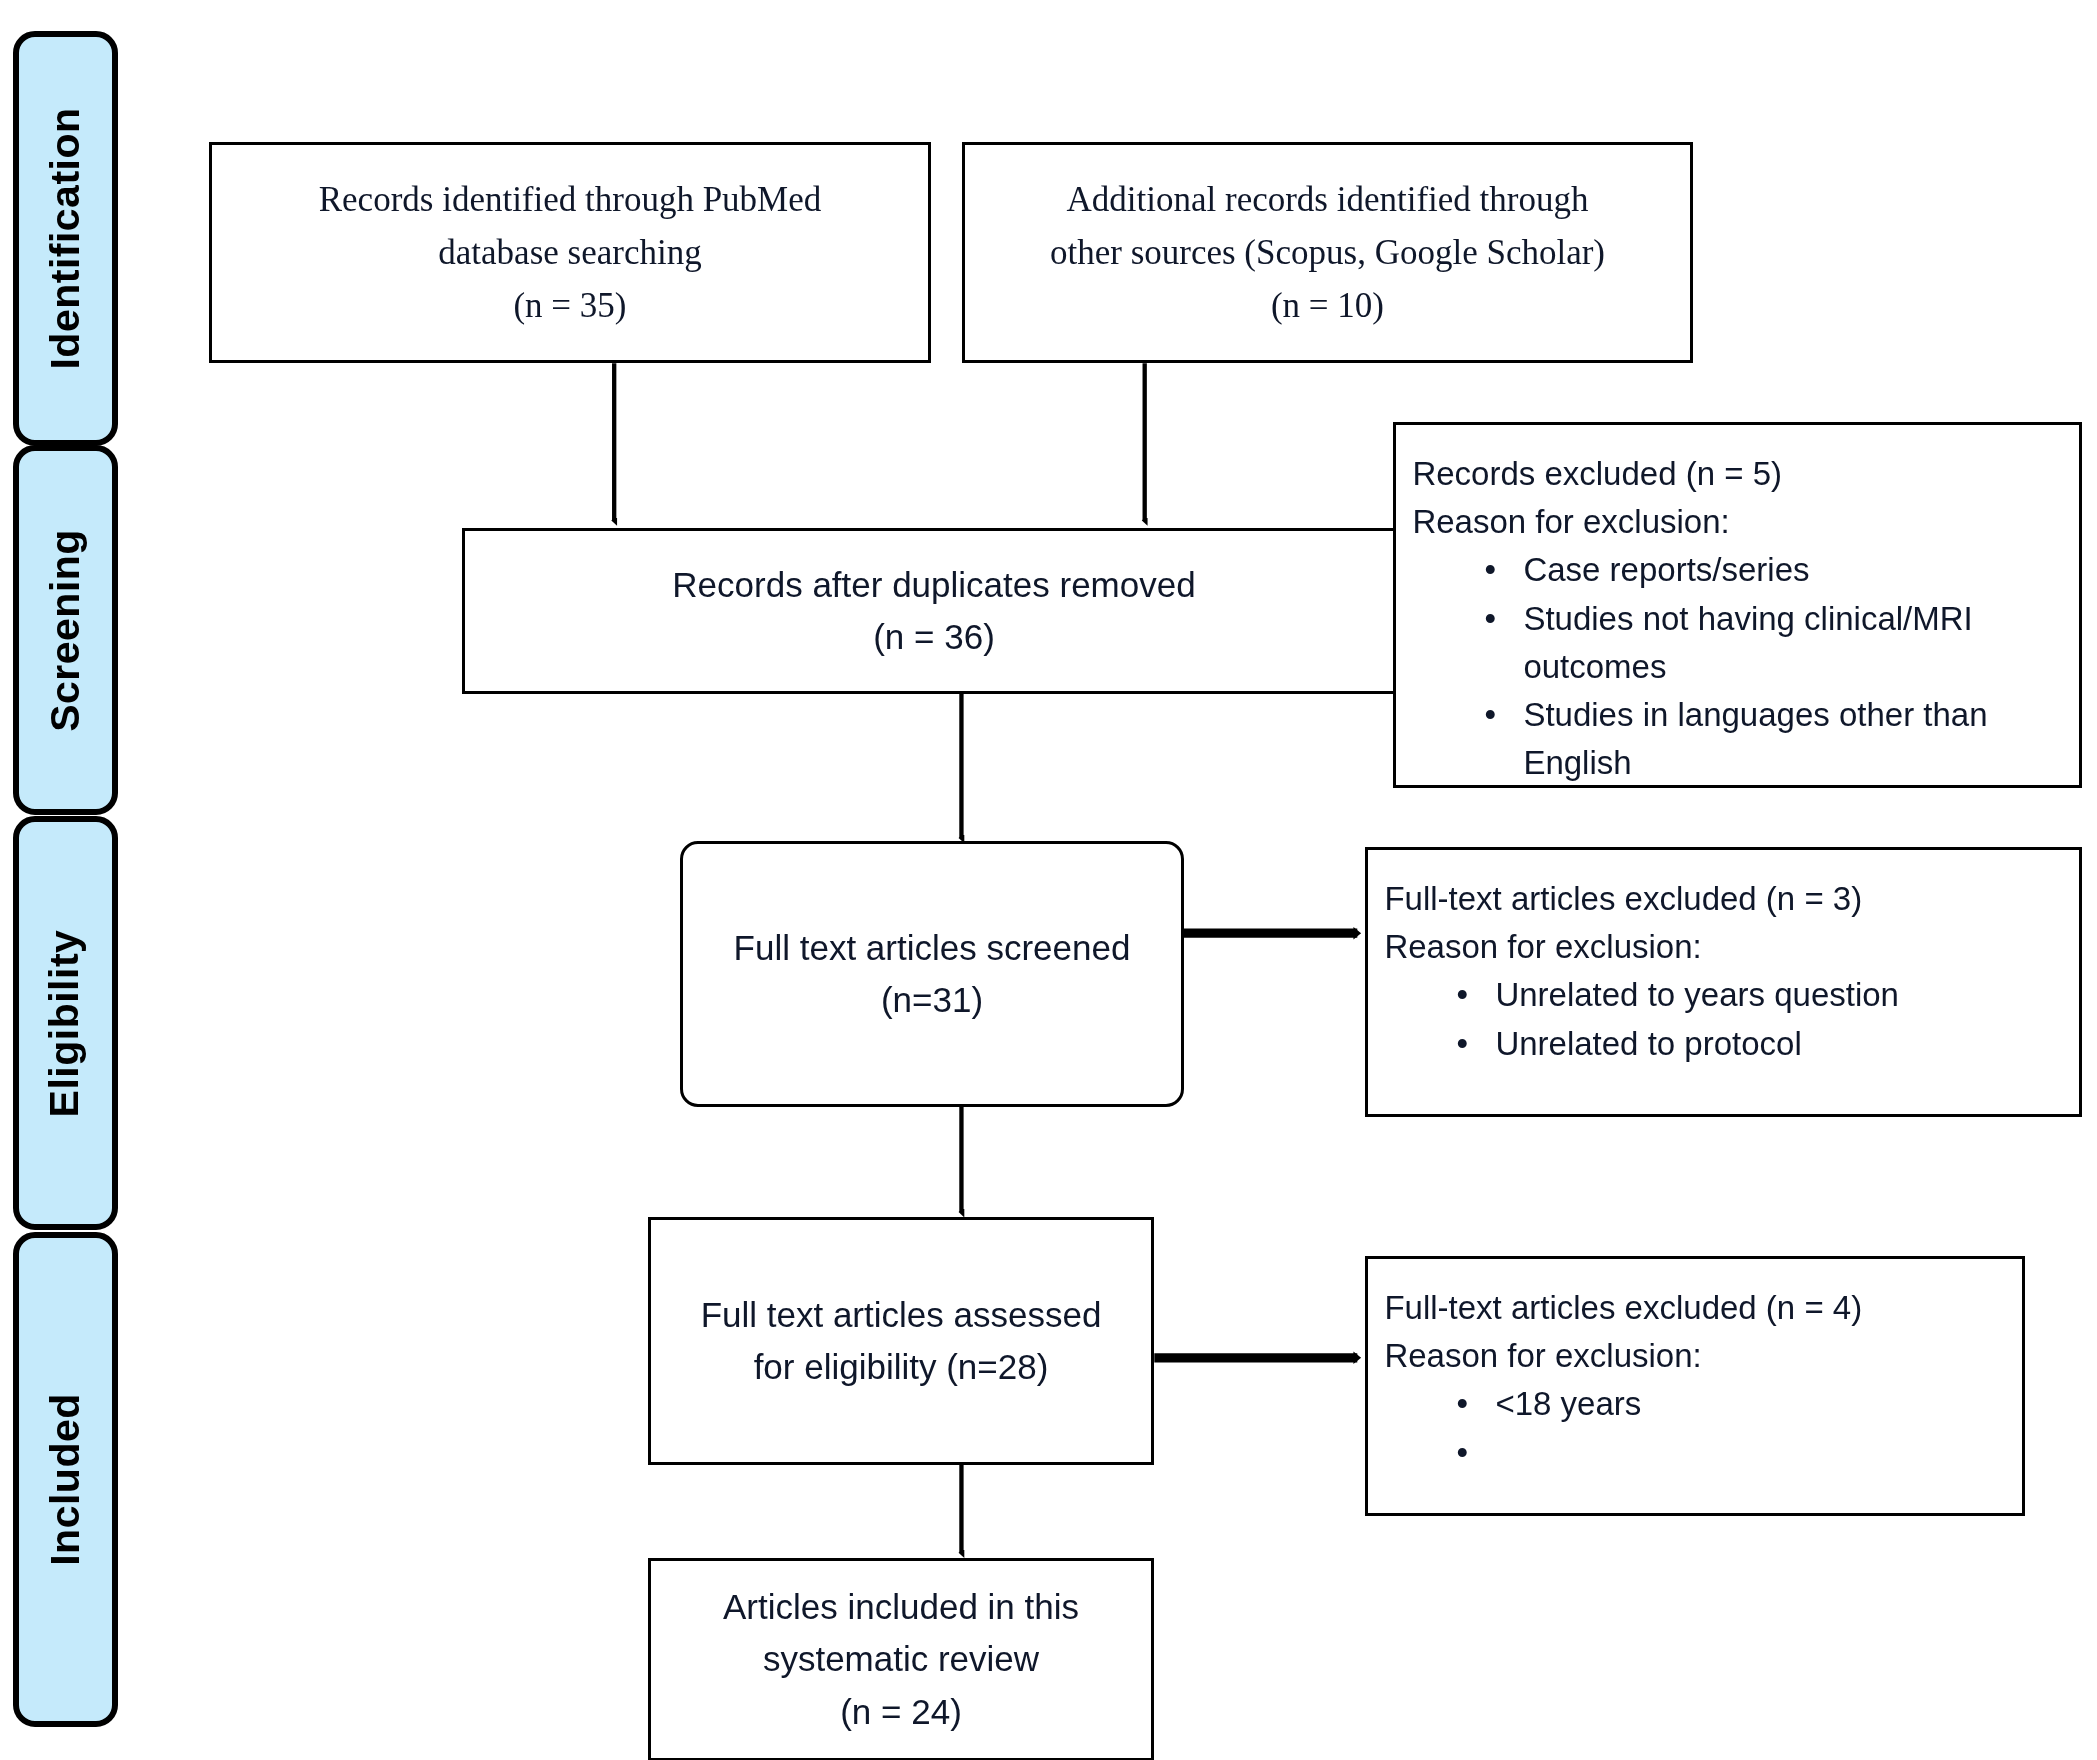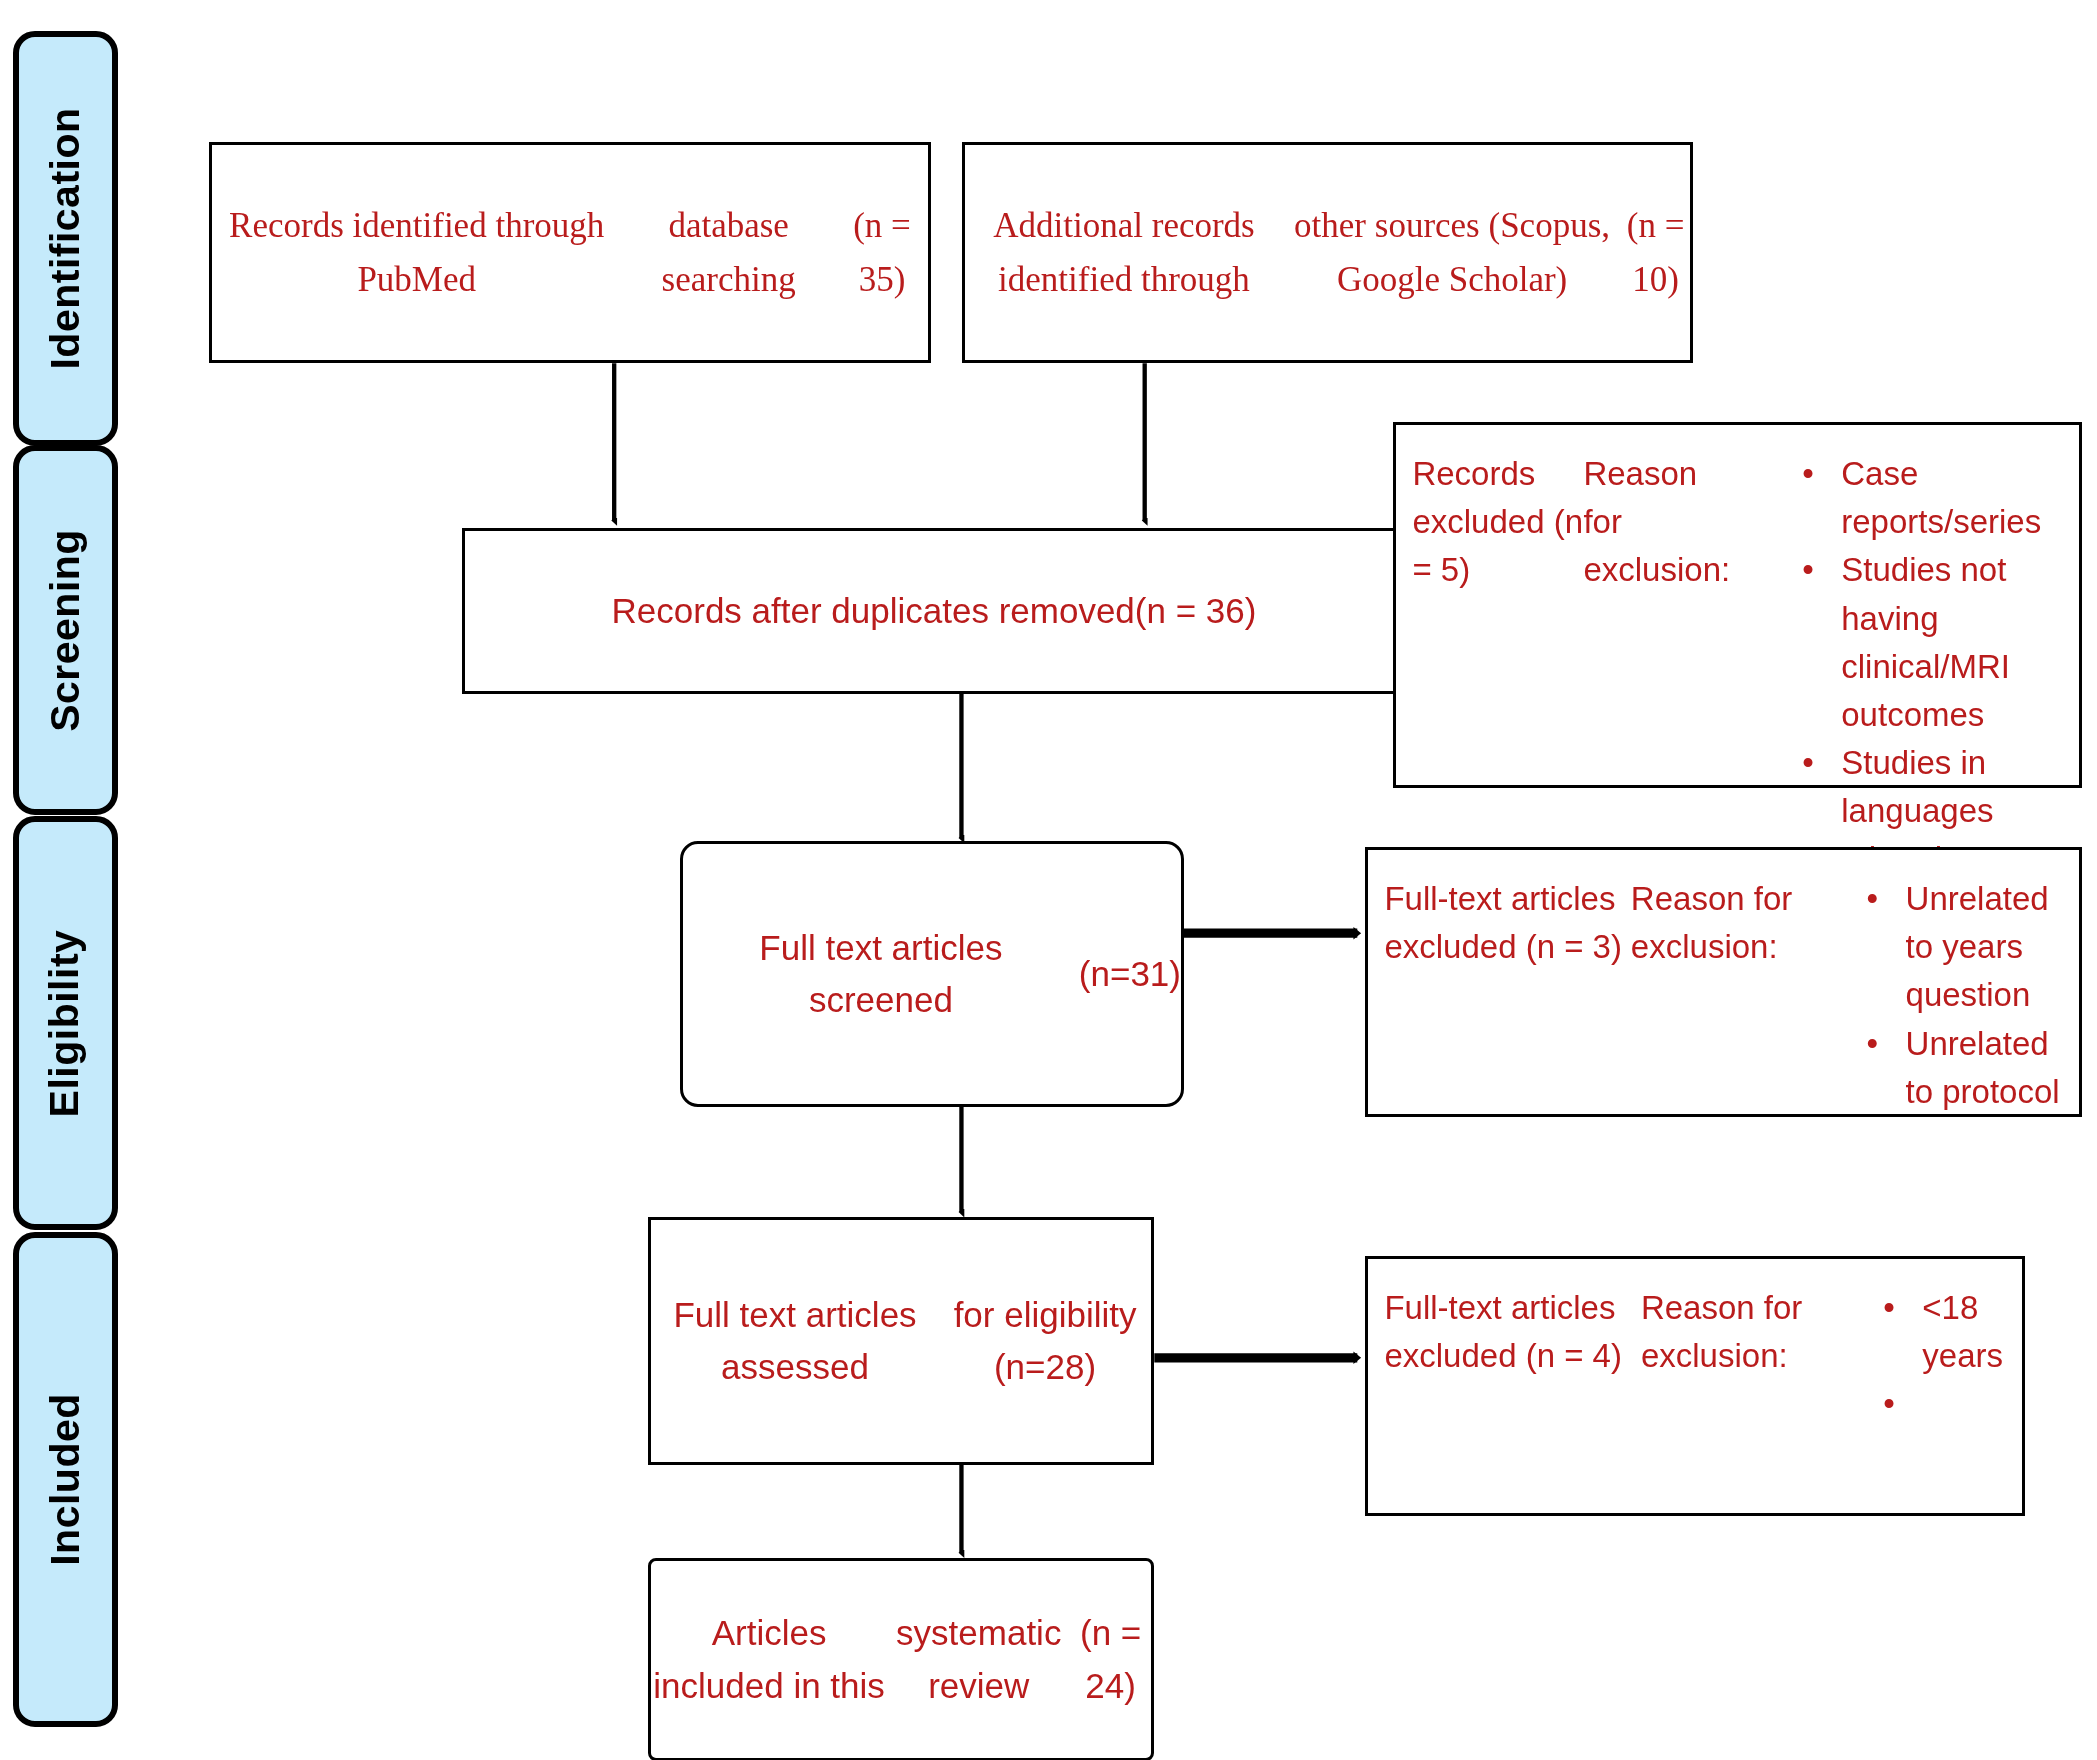--- a/index.html
+++ b/index.html
@@ -42,23 +42,23 @@
     line-height: 1;
   }
 
   
   .flow-box {
     position: absolute;
     box-sizing: border-box;
     background: #ffffff;
     border: 3.4px solid #000000;
     display: flex;
-    flex-direction: row;
+    flex-direction: column;
     justify-content: center;
-    color: #b91c1c;
+    color: #0f172a;
   }
   .flow-box.serif {
     font-family: "Liberation Serif", serif;
     font-size: 35px;
     line-height: 1.52;
     text-align: center;
     align-items: center;
   }
   .flow-box.sans {
     font-family: "Liberation Sans", sans-serif;
@@ -221,20 +221,20 @@
       <li>
         <span class="bullet">•</span>
         <span>&lt;18 years</span>
       </li>
       <li>
         <span class="bullet">•</span>
       </li>
     </ul>
   </div>
 
-  <div class="flow-box sans" style="left:648px; top:1558px; width:506px; height:203px;border-radius:8px;">
+  <div class="flow-box sans" style="left:648px; top:1558px; width:506px; height:203px;">
     <span class="line">Articles included in this</span>
     <span class="line">systematic review</span>
     <span class="line">(n = 24)</span>
   </div>
 
 </div>
 
 
 </body></html>

